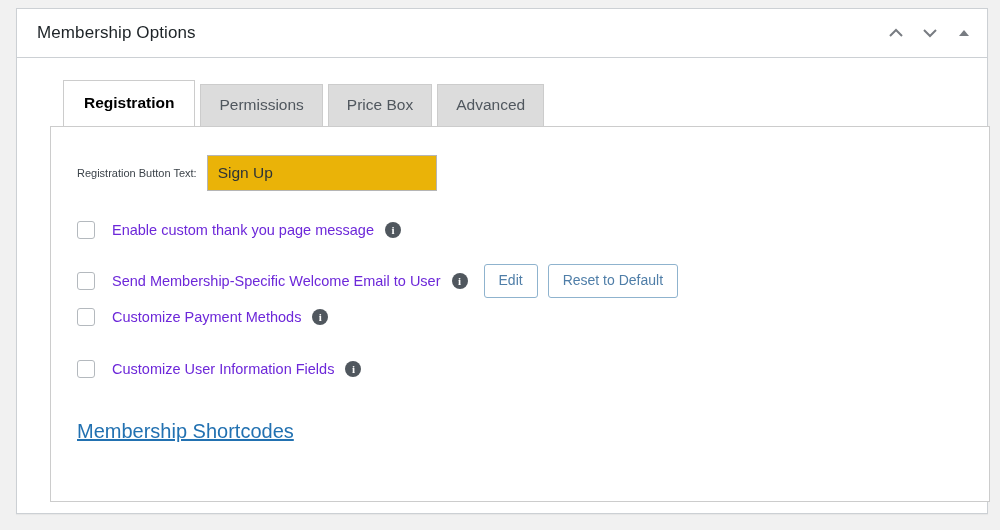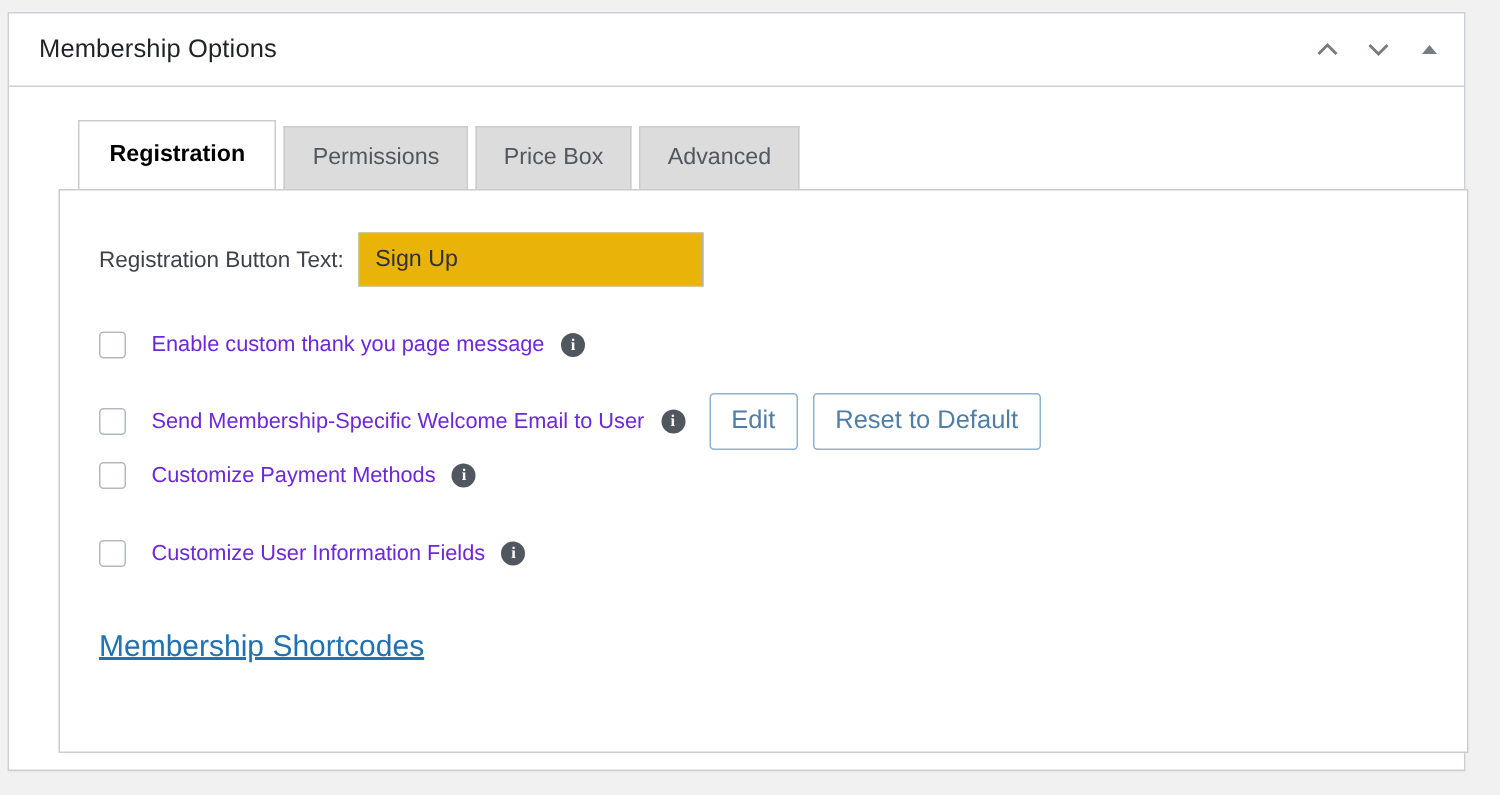--- a/index.html
+++ b/index.html
@@ -10,21 +10,21 @@
     width: 1000px;
     height: 530px;
     background: #f1f1f1;
     font-family: "Liberation Sans", sans-serif;
     -webkit-font-smoothing: antialiased;
     overflow: hidden;
   }
 
   .postbox {
     position: absolute;
-    left: 5px;
+    left: 16px;
     top: 8px;
     width: 972px;
     height: 506px;
     background: #ffffff;
     border: 1px solid #ccd0d4;
     box-sizing: border-box;
     box-shadow: 0 1px 1px rgba(0,0,0,.04);
   }
 
   
@@ -116,21 +116,21 @@
     background: #fff;
     box-sizing: border-box;
   }
 
   .field-row {
     display: flex;
     align-items: center;
     padding: 28px 0 0 26px;
   }
   .field-label {
-    font-size: 15px;
+    font-size: 11px;
     color: #3c434a;
     margin-right: 10px;
   }
   .text-input {
     width: 230px;
     height: 36px;
     box-sizing: border-box;
     border: 1px solid #b5b5b5;
     border-radius: 0;
     padding: 0 10px;
@@ -186,21 +186,21 @@
     cursor: pointer;
     user-select: none;
   }
   .btn-group {
     display: flex;
     align-items: center;
     margin-left: 16px;
     gap: 10px;
   }
   .wp-btn {
-    font-size: 17px;
+    font-size: 14px;
     font-family: "Liberation Sans", sans-serif;
     color: #4f7ea8;
     background: #fff;
     border: 1px solid #8fb3ce;
     border-radius: 3px;
     padding: 7px 14px 8px 14px;
     cursor: pointer;
     line-height: 1.2;
     white-space: nowrap;
   }

